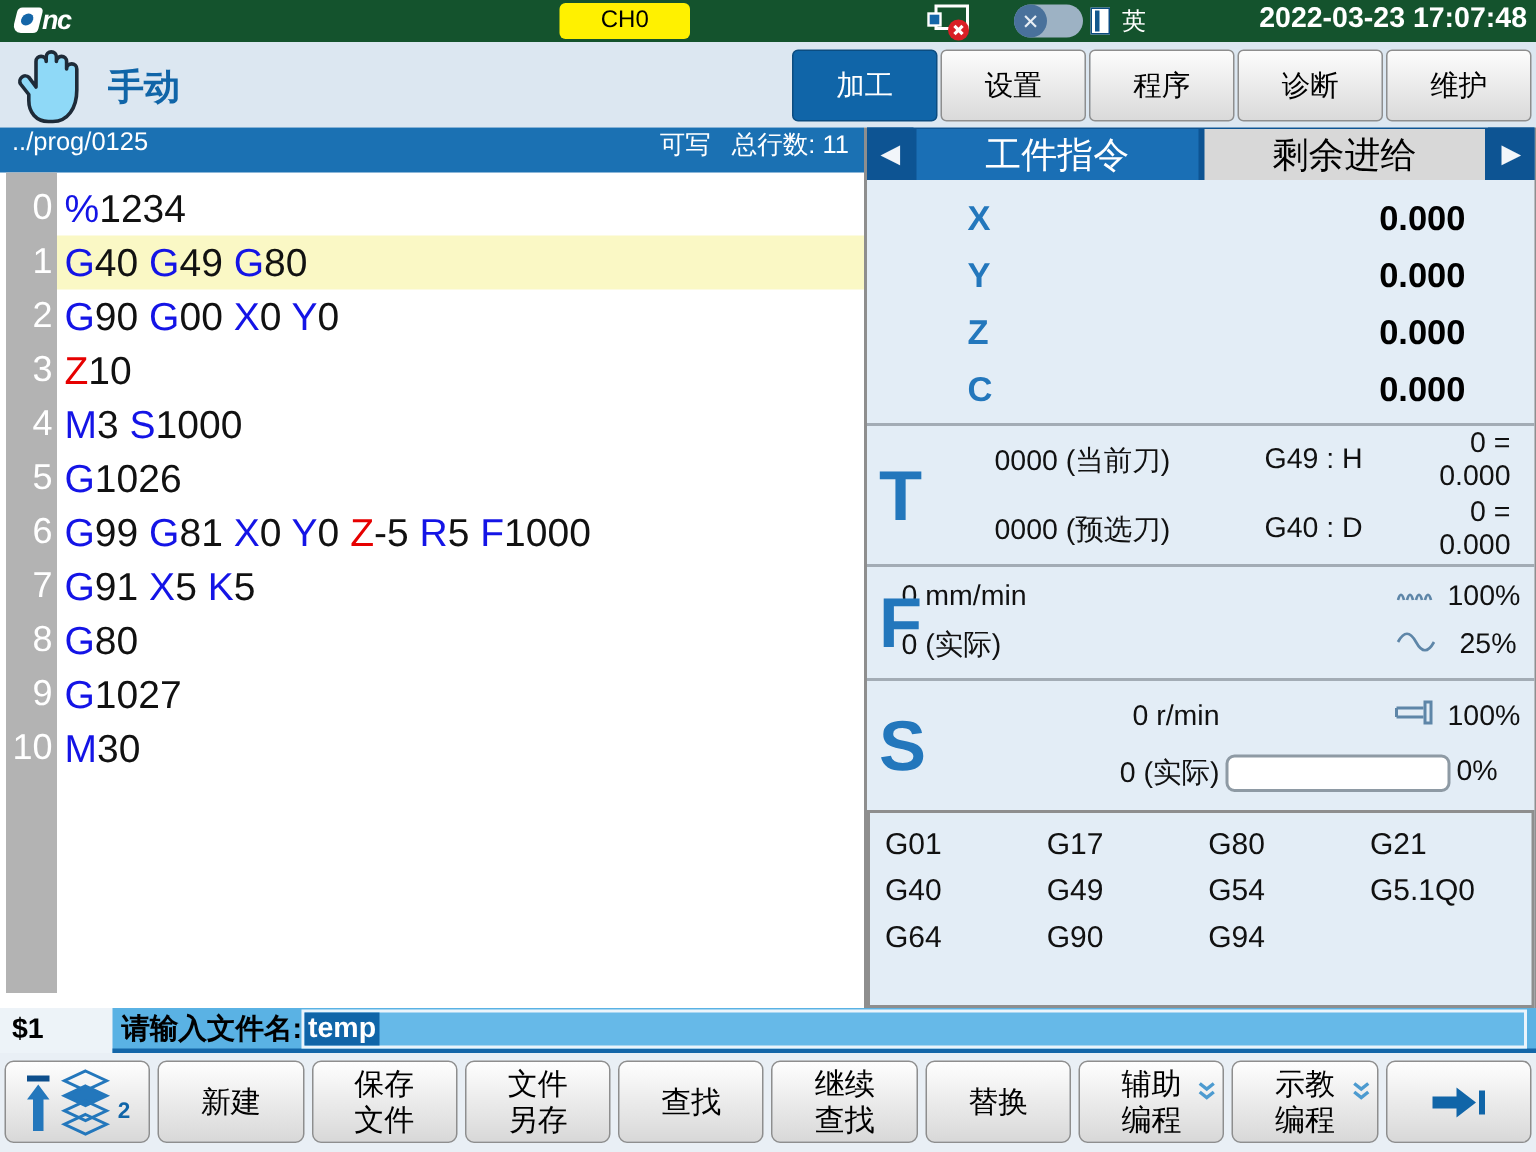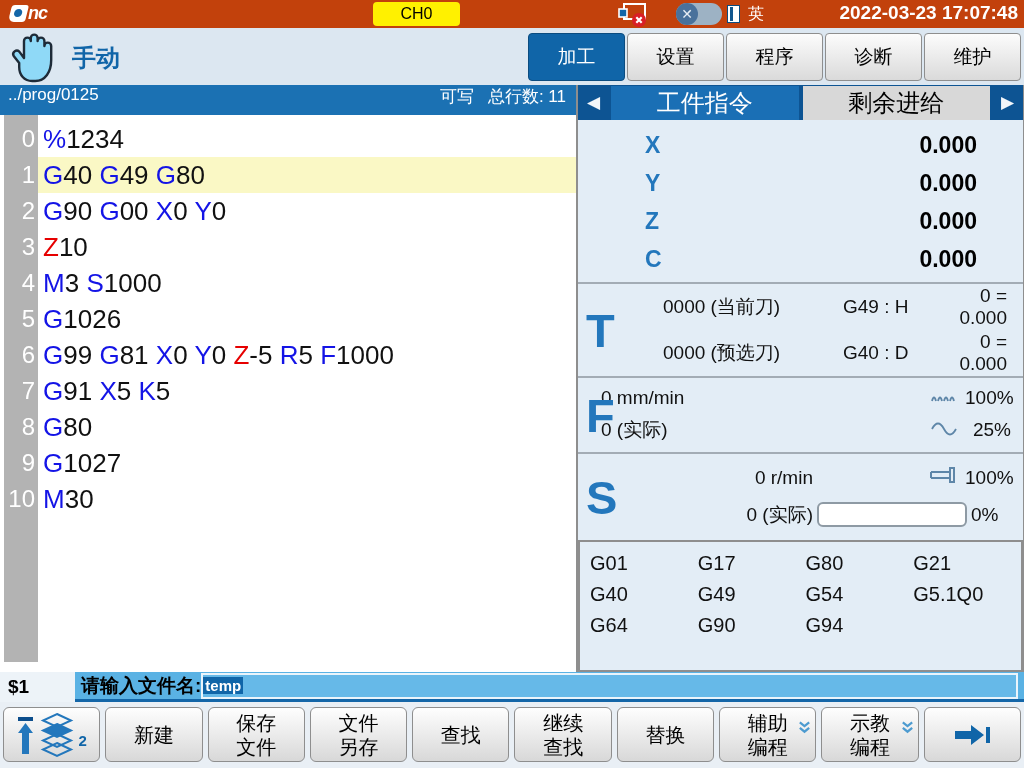--- a/index.html
+++ b/index.html
@@ -1,20 +1,20 @@
 <!DOCTYPE html>
 <html><head>
 <meta charset="utf-8">
 <style>
   * { margin:0; padding:0; box-sizing:border-box; }
   html,body { width:1024px; height:768px; overflow:hidden; }
   body { font-family:"Liberation Sans","DejaVu Sans",sans-serif; background:#E9EFF5; position:relative; }
 
   
-  .top-bar { position:absolute; left:0; top:0; width:1024px; height:40px; background:#c2410c; }
+  .top-bar { position:absolute; left:0; top:0; width:1024px; height:40px; background:#14532d; }
   .logo { position:absolute; left:10px; top:3px; display:flex; align-items:center; gap:1px; }
   .logo-flag { display:inline-block; width:17px; height:17px; background:#fff; transform:skew(-14deg); border-radius:3px 3px 3px 6px; position:relative; }
   .logo-dot { position:absolute; left:4px; top:4px; right:5px; bottom:5px; background:#1466A8; border-radius:50%; }
   .logo-txt { color:#fff; font-weight:bold; font-style:italic; font-size:18px; letter-spacing:-1px; }
   .ch-box { position:absolute; left:373px; top:2px; width:87px; height:24px; background:#FFF100; border-radius:4px; color:#000; font-size:16px; display:flex; align-items:center; justify-content:center; }
   .net-icon { position:absolute; left:618px; top:2px; }
   .pill { position:absolute; left:676px; top:3px; width:46px; height:22px; background:#9DB2C4; border-radius:11px; }
   .pill-circle { position:absolute; left:0; top:0; width:22px; height:22px; background:#49719B; border-radius:50%; color:#E8EEF4; font-size:14px; font-weight:bold; display:flex; align-items:center; justify-content:center; }
   .ime-icon { position:absolute; left:727px; top:5px; width:13px; height:18px; background:#fff; border:1px solid #0B4C80; }
   .ime-icon::before { content:""; position:absolute; left:2px; top:1px; bottom:1px; width:3px; background:#12578E; }
@@ -78,21 +78,21 @@
 
   .ggrid { flex:1; border:2px solid #8E8E8E; display:grid; grid-template-columns:repeat(4,1fr); grid-auto-rows:31px; padding:6px 0 0 10px; font-size:20px; color:#111; }
   .gcell { line-height:31px; }
 
   
   .cmd-bar { position:absolute; left:0; top:672px; width:1024px; height:30px; background:#EDF3F8; }
   .chan { position:absolute; left:8px; top:4px; font-size:19px; font-weight:bold; color:#000; }
   .cmd-blue { position:absolute; left:75px; right:0; top:0; bottom:0; background:#5AB2E4; border-bottom:3px solid #1466A8; display:flex; align-items:center; }
   .cmd-prompt { font-size:19px; font-weight:bold; color:#000; padding-left:6px; }
   .cmd-input { flex:1; height:26px; margin-right:6px; border:2px solid #EAF4FB; background:#66B9E8; display:flex; align-items:center; }
-  .cmd-sel { background:#1065A8; color:#fff; font-size:15px; font-weight:bold; padding:0 2px; }
+  .cmd-sel { background:#1065A8; color:#fff; font-size:19px; font-weight:bold; padding:0 2px; }
 
   
   .toolbar { position:absolute; left:0; top:702px; width:1024px; height:66px; background:#E9EFF5; display:flex; gap:5px; padding:5px 3px 6px 3px; }
   .tbtn { flex:1; border:1px solid #8E8E8E; border-radius:6px; background:linear-gradient(#FEFEFE,#D8D8D8); color:#000; font-size:20px; line-height:1.2; display:flex; flex-direction:column; align-items:center; justify-content:center; position:relative; }
   .tbtn .chev { position:absolute; right:3px; top:12px; }
   .icon-row { display:flex; align-items:center; gap:4px; }
   .badge2 { color:#1065A8; font-size:15px; font-weight:bold; align-self:flex-end; margin-bottom:8px; }
 </style>
 </head>
 <body>

